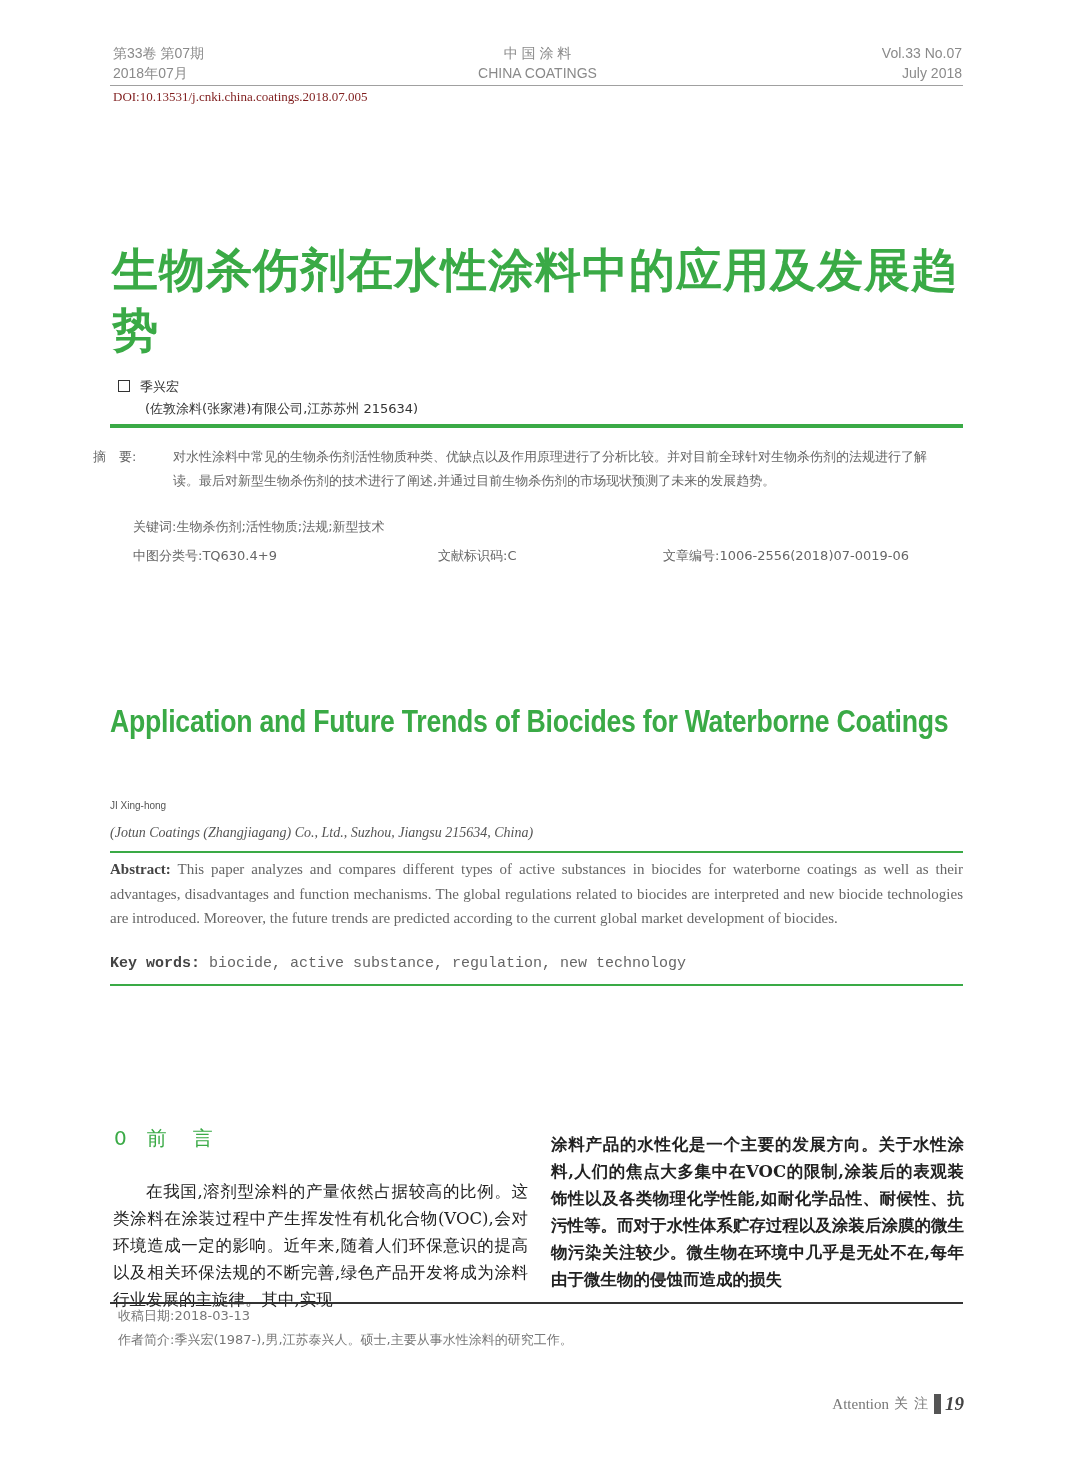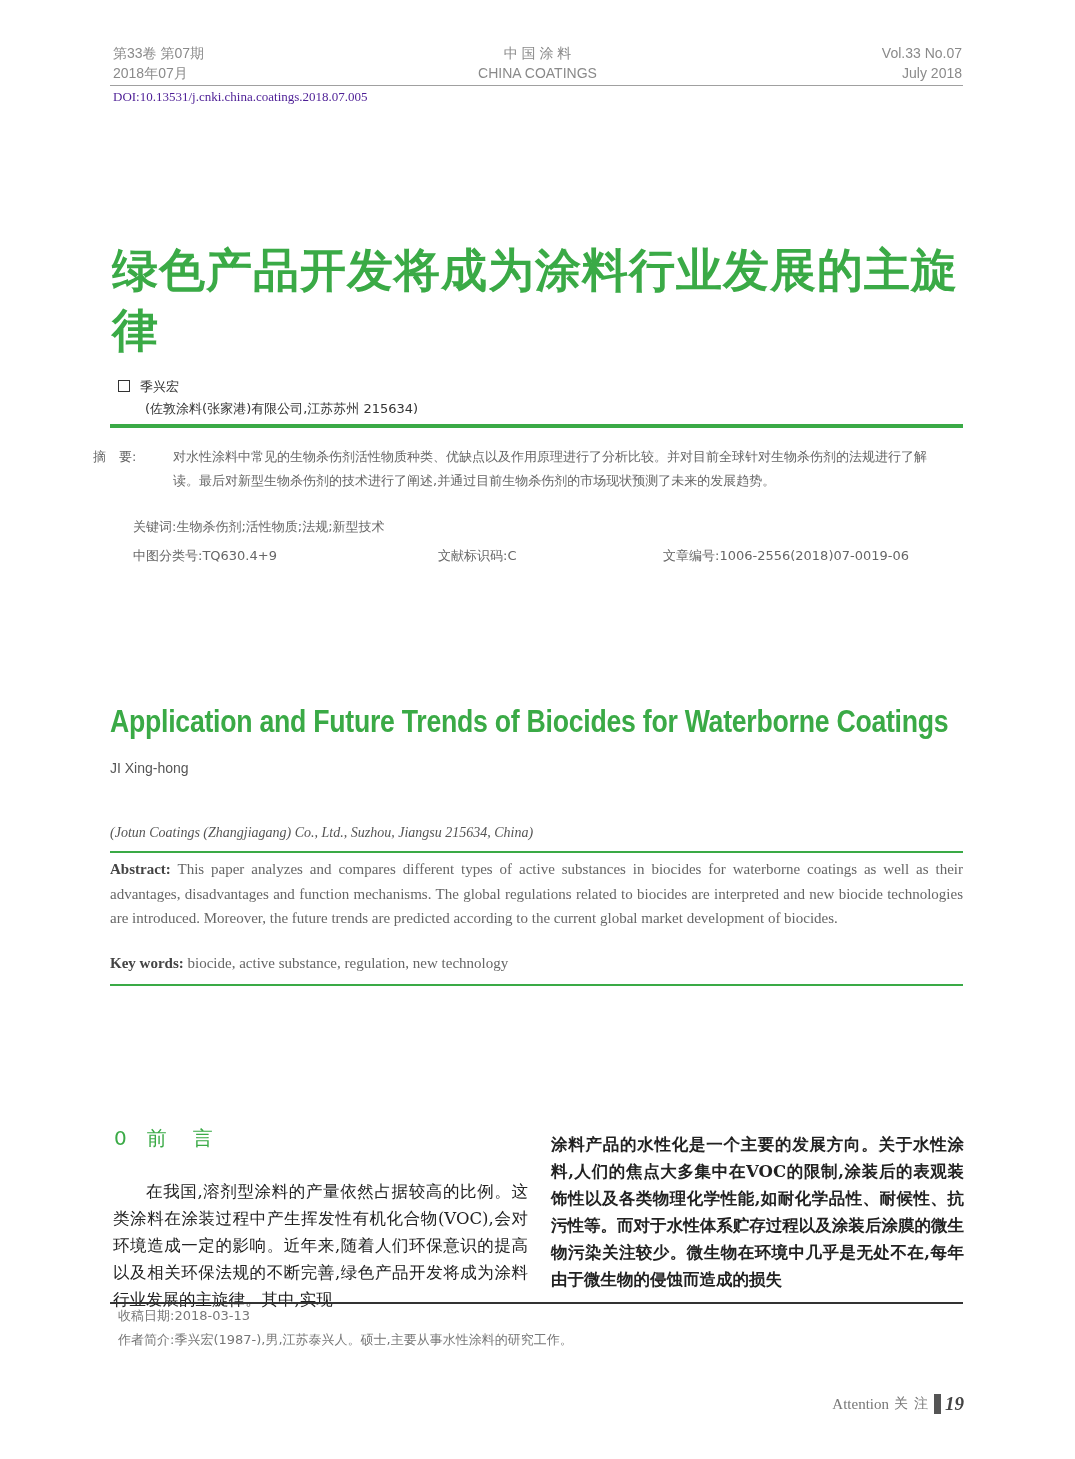--- a/index.html
+++ b/index.html
@@ -3,42 +3,42 @@
 <meta charset="utf-8">
 <style>
   html, body { margin: 0; padding: 0; background: #ffffff; }
   body { width: 1075px; height: 1459px; position: relative; overflow: hidden; font-family: "DejaVu Sans", sans-serif; color: #333; }
   .abs { position: absolute; }
   .hdr { font-size: 14px; color: #8a8a8a; line-height: 20px; font-family: "Liberation Sans", sans-serif; }
   .hdr-left { left: 113px; top: 43px; }
   .hdr-center { left: 0; width: 1075px; top: 43px; text-align: center; }
   .hdr-right { right: 113px; top: 43px; text-align: right; }
   .hdr-rule { left: 110px; top: 85px; width: 853px; height: 1px; background: #a0a0a0; }
-  .doi { left: 113px; top: 89px; font-family: "Liberation Serif", serif; font-size: 13px; color: #4c1d95; }
+  .doi { left: 113px; top: 89px; font-family: "Liberation Serif", serif; font-size: 13px; color: #7f1d1d; }
 
   .cn-title { left: 112px; top: 240px; width: 860px; font-family: "DejaVu Sans", sans-serif; font-weight: bold; font-size: 46px; line-height: 60px; color: #3aaa46; letter-spacing: 1px; }
   .author-block { left: 118px; top: 376px; font-size: 13px; color: #333; line-height: 22px; }
   .author-box { display: inline-block; width: 10px; height: 10px; border: 1px solid #333; margin-right: 10px; vertical-align: -1px; }
   .author-aff { padding-left: 27px; }
   .green-rule-thick { left: 110px; top: 424px; width: 853px; height: 4px; background: #3aaa46; }
 
   .abs-cn { left: 133px; top: 445px; width: 800px; font-size: 13px; line-height: 24px; color: #666; }
   .abs-cn .label { display: inline-block; width: 40px; }
   .abs-cn .body { padding-left: 40px; text-indent: -40px; }
   .kw-cn { left: 133px; top: 518px; font-size: 13px; color: #666; }
   .meta-row { left: 133px; top: 547px; width: 800px; font-size: 13px; color: #666; }
   .meta-row span { position: absolute; white-space: nowrap; }
 
   .en-title { left: 110px; top: 698px; width: 860px; font-family: "Liberation Sans", sans-serif; font-weight: bold; font-size: 31px; line-height: 48px; color: #3aaa46; letter-spacing: -0.3px; transform: scaleX(0.86); transform-origin: left top; width: 1000px; }
-  .en-author { left: 110px; top: 760px; font-family: "Liberation Sans", sans-serif; font-size: 14px; color: #555; }
+  .en-author { left: 110px; top: 800px; font-family: "Liberation Sans", sans-serif; font-size: 10px; color: #555; }
   .en-aff { left: 110px; top: 825px; font-family: "Liberation Serif", serif; font-style: italic; font-size: 14px; color: #555; }
   .green-rule-thin1 { left: 110px; top: 851px; width: 853px; height: 2px; background: #3aaa46; }
   .en-abstract { left: 110px; top: 857px; width: 853px; font-family: "Liberation Serif", serif; font-size: 15px; line-height: 24.5px; color: #666; text-align: justify; }
   .en-abstract b { color: #444; }
-  .en-kw { left: 110px; top: 955px; font-family: Liberation Serif, serif; font-size: 15px; color: #666; }
+  .en-kw { left: 110px; top: 955px; font-family: Liberation Mono, monospace; font-size: 15px; color: #666; }
   .en-kw b { color: #444; }
   .green-rule-thin2 { left: 110px; top: 984px; width: 853px; height: 2px; background: #3aaa46; }
 
   .sec-head { left: 114px; top: 1125px; font-size: 20px; color: #3aaa46; letter-spacing: 0; }
   .sec-head .num { margin-right: 20px; }
   .sec-head .w1 { margin-right: 26px; }
   .col { font-family: "DejaVu Serif", serif; font-size: 16.5px; line-height: 27px; color: #222; text-align: justify; }
   .col-left { left: 113px; top: 1158px; width: 415px; margin-top: 20px; }
   .col-left p { margin: 0; text-indent: 2em; }
   .col-right { left: 551px; top: 1131px; width: 413px; }
@@ -65,21 +65,21 @@
   <div>中 国 涂 料</div>
   <div>CHINA COATINGS</div>
 </div>
 <div class="abs hdr hdr-right">
   <div>Vol.33  No.07</div>
   <div>July 2018</div>
 </div>
 <div class="abs hdr-rule"></div>
 <div class="abs doi">DOI:10.13531/j.cnki.china.coatings.2018.07.005</div>
 
-<div class="abs cn-title">绿色产品开发将成为涂料行业发展的主旋律</div>
+<div class="abs cn-title">生物杀伤剂在水性涂料中的应用及发展趋势</div>
 
 <div class="abs author-block">
   <div>
     <span class="author-box"></span><span>季兴宏</span>
   </div>
   <div class="author-aff">(佐敦涂料(张家港)有限公司,江苏苏州   215634)</div>
 </div>
 <div class="abs green-rule-thick"></div>
 
 <div class="abs abs-cn">

